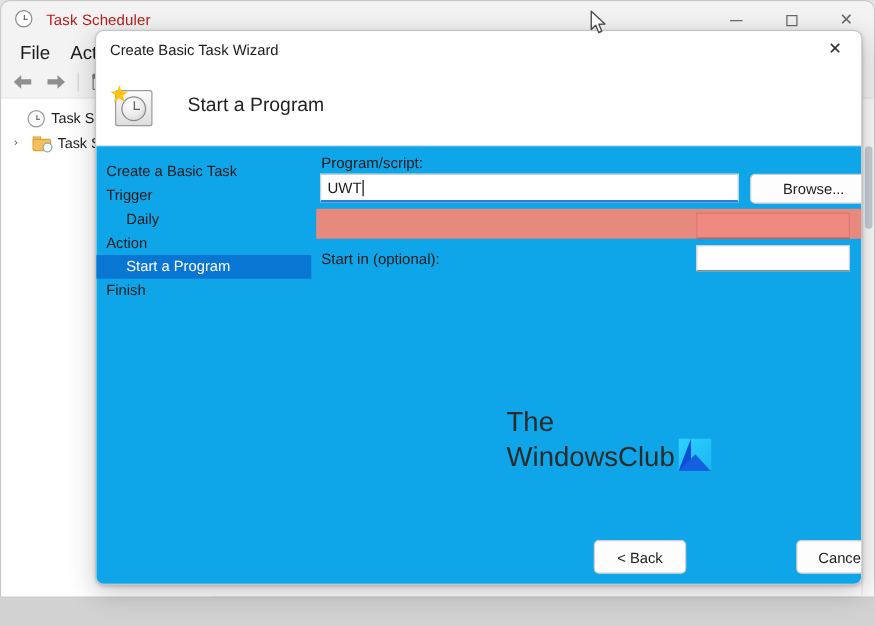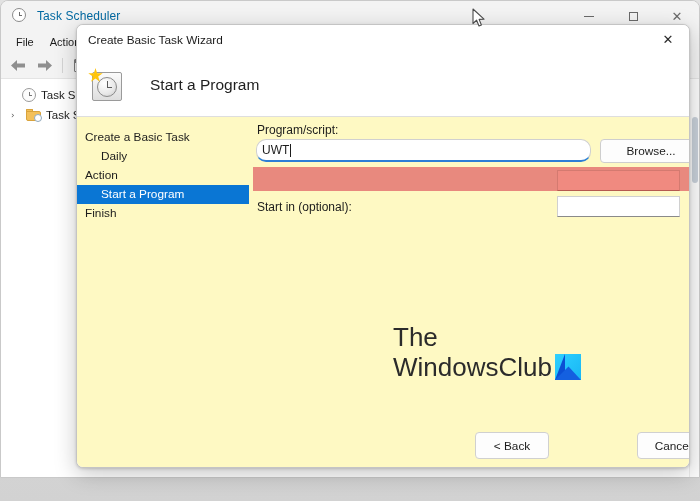--- a/index.html
+++ b/index.html
@@ -43,21 +43,21 @@
   }
   .clock-glyph::before {
     content:""; position:absolute; left:6px; top:2.6px;
     width:1.2px; height:4.4px; background:#6d6d6d;
   }
   .clock-glyph::after {
     content:""; position:absolute; left:6px; top:6.2px;
     width:3.4px; height:1.2px; background:#6d6d6d;
   }
   #tb-title {
-    margin-left: 9px; font-size: 12px; color: #0369a1;
+    margin-left: 9px; font-size: 12px; color: #b91c1c;
     letter-spacing: .1px;
   }
   #win-ctrls {
     position: absolute; right: 0; top: 0; height: 30px;
     display: flex;
   }
   .wc {
     width: 44px; height: 30px;
     display: flex; align-items: center; justify-content: center;
     color: #6a6a6a; font-size: 11px;
@@ -67,21 +67,21 @@
   .wc .xx  { font-size: 13px; line-height: 1; color: #6a6a6a;
              font-family: "DejaVu Sans", sans-serif; }
 
   
   #menubar {
     height: 22px; display: flex; align-items: center;
     padding-left: 8px; gap: 2px;
     background: #f3f3f3;
   }
   .menu-item {
-    font-size: 11px; color: #1c1c1c;
+    font-size: 15px; color: #1c1c1c;
     padding: 2px 7px; border-radius: 3px;
   }
 
   
   #toolbar {
     height: 26px;
     background: #f3f3f3;
     display: flex; align-items: center; gap: 4px;
     padding-left: 6px;
     border-bottom: 1px solid #e4e4e4;
@@ -189,21 +189,21 @@
     position:absolute; left:0px; top:0px; width:15px;height:15px;
     background:#ffc40a;
     clip-path: polygon(50% 0%,61% 35%,98% 35%,68% 57%,79% 91%,50% 70%,21% 91%,32% 57%,2% 35%,39% 35%);
   }
   #wz-header-title {
     margin-left: 26px; font-size: 15.5px; color:#1f1f1f;
   }
 
   
   #wz-body {
-    position: relative; height: 351px; background:#fef9c3;
+    position: relative; height: 351px; background:#0ea5e9;
   }
   #wz-steps {
     position:absolute; left:0; top:0; width:176px; height:351px;
     padding-top: 11px;
     font-size: 11.8px; color:#1c1c1c;
   }
   .step {
     height: 19px; line-height:19px; padding-left: 8px;
   }
   .step.sub { padding-left: 24px; }
@@ -240,21 +240,21 @@
     background: #e8897e;
   }
   .hl-label { position:absolute; left:4px; top:53px; font-size:11.8px; color:#1c1c1c; z-index:3;}
 
   
   #watermark {
     position:absolute; left:24px; top:195px; width:420px; height:80px;
     display:flex; align-items:center; justify-content:center;
   }
   #wm-text {
-    font-size: 26px; color:#2b2b2b; line-height: 1.16;
+    font-size: 22px; color:#2b2b2b; line-height: 1.16;
     text-align:left;
   }
   #wm-logo {
     width: 26px; height: 26px; position:relative; display:inline-block;
     vertical-align: -4px; margin-left: 3px;
     background: linear-gradient(135deg,#2fd0ff 0%, #18b6f4 100%);
   }
   #wm-logo .chev {
     position:absolute; inset:0;
     background:#0b4fd4;
@@ -369,31 +369,32 @@
         <span class="cal-clock"></span>
         <span class="star"></span>
       </div>
       <div id="wz-header-title">Start a Program</div>
     </div>
 
     <div id="wz-body">
 
       <div id="wz-steps">
         <div class="step">Create a Basic Task</div>
+        <div class="step">Trigger</div>
         <div class="step sub">Daily</div>
         <div class="step">Action</div>
         <div class="step active">Start a Program</div>
         <div class="step">Finish</div>
       </div>
 
       <div id="wz-fields">
 
         <div class="fld-label" style="left:4px; top:6px;">Program/script:</div>
 
-        <div class="fld-input focused" style="left:3px; top:22px; width:335px; height:23px;border-radius:10px;">
+        <div class="fld-input focused" style="left:3px; top:22px; width:335px; height:23px;">
           <span>UWT</span>
             <span class="caret"></span>
         </div>
 
         <div class="btn" style="left:347px; top:22px; width:102px; height:24px;">Browse...</div>
 
         <div id="highlight-band"></div>
 
 
         <div class="fld-input" style="left:304px; top:53px; width:123px; height:21px; background:#f08a80; border-color:#d47a70; border-bottom-color:#b55a50; z-index:2;">

